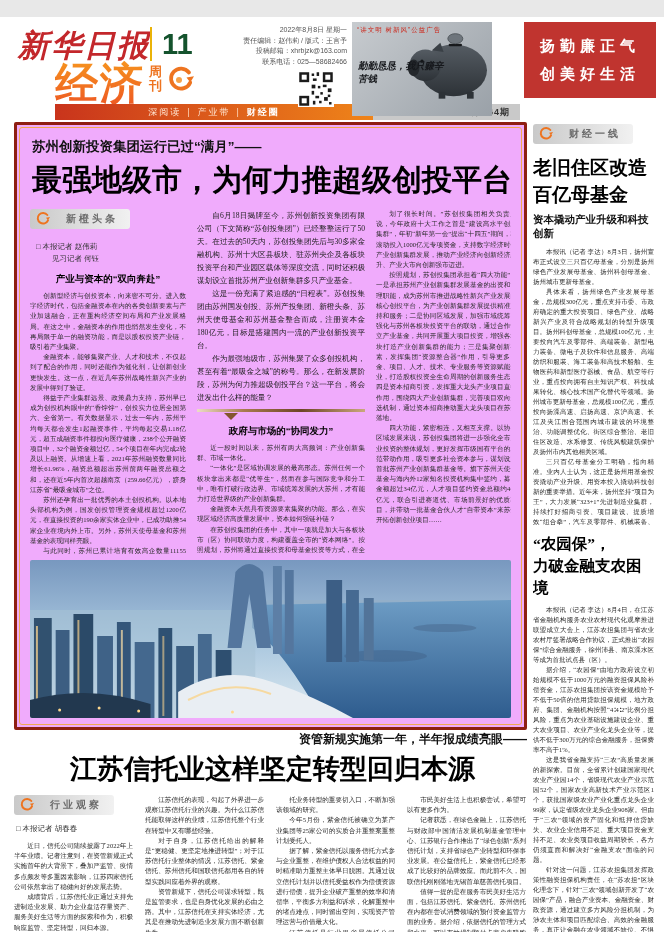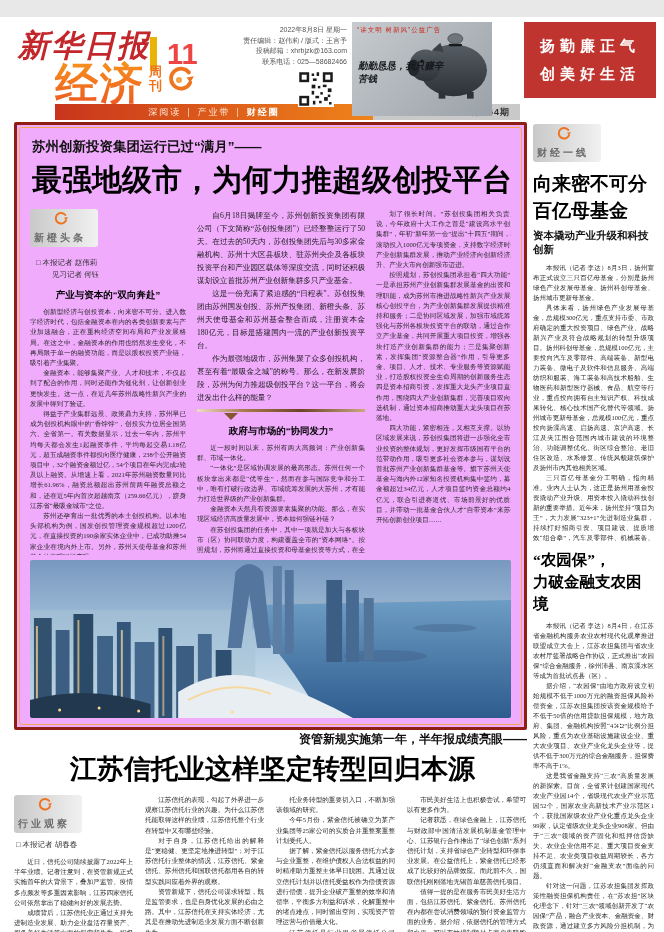--- a/index.html
+++ b/index.html
@@ -4,22 +4,22 @@
 <title>新华日报 经济周刊</title>
 <style>
   * { margin:0; padding:0; box-sizing:border-box; }
   html,body { background:#e8e8e8; }
   .page{ position:relative; width:664px; height:932px; background:#ffffff;
          margin:17px auto; overflow:hidden; font-family:"Liberation Sans", sans-serif; color:#222; }
 
   
   .paper-name{ position:absolute; left:18px; top:8px; font-family:"Liberation Serif", serif;
     font-weight:900; font-style:italic; font-size:31px; color:#c3272b; letter-spacing:2px; }
-  .page-no{ position:absolute; left:150px; top:20px; font-size:29px; font-weight:bold; color:#ef4444;
-    border-left:7px solid #eab308; padding-left:10px; line-height:34px; }
+  .page-no{ position:absolute; left:150px; top:10px; font-size:29px; font-weight:bold; color:#14532d;
+    border-left:2px solid #eab308; padding-left:10px; line-height:34px; }
   .date-block{ position:absolute; left:205px; top:8px; width:142px; text-align:right;
     font-size:7px; line-height:10.5px; color:#555; }
   .section-logo{ position:absolute; left:55px; top:44px; display:flex; align-items:flex-start; }
   .section-big{ font-size:43px; font-weight:900; font-family:"Liberation Sans", sans-serif;
     background:linear-gradient(180deg,#f6921e,#ee5a23); -webkit-background-clip:text;
     background-clip:text; color:transparent; letter-spacing:2px; line-height:44px; }
   .zhoukan{ display:flex; flex-direction:column; margin:4px 2px 0 4px; font-size:13px; line-height:14px;
     color:#ee7420; font-weight:bold; }
   .navbar{ position:absolute; left:55px; top:87px; width:465px; height:16px; display:flex; }
   .nav-red{ width:318px; height:100%; background:linear-gradient(90deg,#c9341c,#ef8419);
@@ -34,23 +34,23 @@
     background:linear-gradient(135deg,#c7cbcf,#9aa1a8); overflow:hidden; }
   .psa-label{ position:absolute; left:5px; top:4px; font-size:6.5px; color:#cc2a1e; letter-spacing:1px; }
   .psa-caption{ position:absolute; left:6px; top:38px; width:90px; font-family:"Liberation Serif", serif;
     font-style:italic; font-weight:bold; font-size:9.5px; color:#16181c; }
   .slogan{ position:absolute; left:524px; top:5px; width:132px; height:76px; background:#c0342f;
     display:flex; flex-direction:column; align-items:center; justify-content:center; gap:9px; }
   .slogan span{ color:#fff; font-family:"Liberation Serif", serif; font-weight:bold;
     font-size:15px; letter-spacing:5px; }
 
   
-  .badge{ display:inline-flex; align-items:center; gap:4px;
+  .badge{ display:inline-flex; align-items:center; gap:16px;
     background:linear-gradient(90deg,#c9c9c9,#f1f1f1); border-radius:3px;
-    padding:2px 12px 2px 4px; font-size:10px; font-weight:bold; color:#6b6b6b; letter-spacing:3px;flex-direction:column; }
+    padding:2px 12px 2px 4px; font-size:10px; font-weight:bold; color:#6b6b6b; letter-spacing:3px; }
   .swoosh{ width:16px; height:16px; flex:none; }
 
   
   .main-box{ position:absolute; left:14px; top:105px; width:513px; height:608px;
     border:3px solid #8e1f12; border-radius:2px; background:#f0abfc; padding:2px; }
   .main-box-inner{ border:1px solid #f0a952; border-radius:3px; height:100%; padding:8px 10px; overflow:hidden; }
   .kicker{ font-size:13.5px; font-weight:bold; color:#111; margin:2px 0 4px 2px; }
   .headline{ font-family:"Liberation Serif", serif; font-weight:900; font-size:30px;
     letter-spacing:0px; color:#000; margin:0 0 8px 2px; white-space:nowrap; }
   .article-cols{ display:flex; gap:11px; height:346px; overflow:hidden; }
@@ -306,21 +306,21 @@
   <aside class="sidebar">
     <span class="badge">
       <svg class="swoosh" viewBox="0 0 24 24">
         <path d="M20 6 A 8 8 0 1 0 21 14" fill="none" stroke="#ee7420" stroke-width="3" stroke-linecap="round"></path>
         <path d="M21 14 l3 -5 -6 1 z" fill="#ee7420"></path>
       </svg>
       <span>财经一线</span>
     </span>
 
     <h2 class="sb-h1">
-      <div>向来密不可分</div>
+      <div>老旧住区改造</div>
       <div>百亿母基金</div>
     </h2>
     <div class="sb-sub">资本撬动产业升级和科技创新</div>
     <div class="sb-paras sb-paras1">
         <p>本报讯（记者 李达）8月3日，扬州宣布正式设立三只百亿母基金，分别是扬州绿色产业发展母基金、扬州科创母基金、扬州城市更新母基金。</p>
         <p>具体来看，扬州绿色产业发展母基金，总规模300亿元，重点支持市委、市政府确定的重大投资项目、绿色产业、战略新兴产业及符合战略规划的转型升级项目。扬州科创母基金，总规模100亿元，主要投向汽车及零部件、高端装备、新型电力装备、微电子及软件和信息服务、高端纺织和服装、海工装备和高技术船舶、生物医药和新型医疗器械、食品、航空等行业，重点投向拥有自主知识产权、科技成果转化、核心技术国产化替代等领域。扬州城市更新母基金，总规模100亿元，重点投向扬溧高速、启扬高速、京沪高速、长江及夹江围合范围内城市建设的环境整治、功能调整优化、街区综合整治、老旧住区改造、水系修复、传统风貌建筑保护及扬州市内其他相关区域。</p>
         <p>三只百亿母基金分工明确，指向精准。业内人士认为，这正是扬州用基金投资撬动产业升级、用资本投入撬动科技创新的重要举措。近年来，扬州坚持“项目为王”，大力发展“323+1”先进制造业集群，持续打好招商引资、项目建设、提质增效“组合拳”，汽车及零部件、机械装备、生物医药和新型医疗器械以及航空等产业迅速崛起，涌现出一大批科技含量高、发展质态好的骨干企业。目前，全市高新技术企业达1600家，技术合同年成交额近170亿元，直接融资规模连续迈过300亿元、400亿元、500亿元大关，2021年达565.5亿元。</p>
       </div>
 
     <h2 class="sb-h2">

